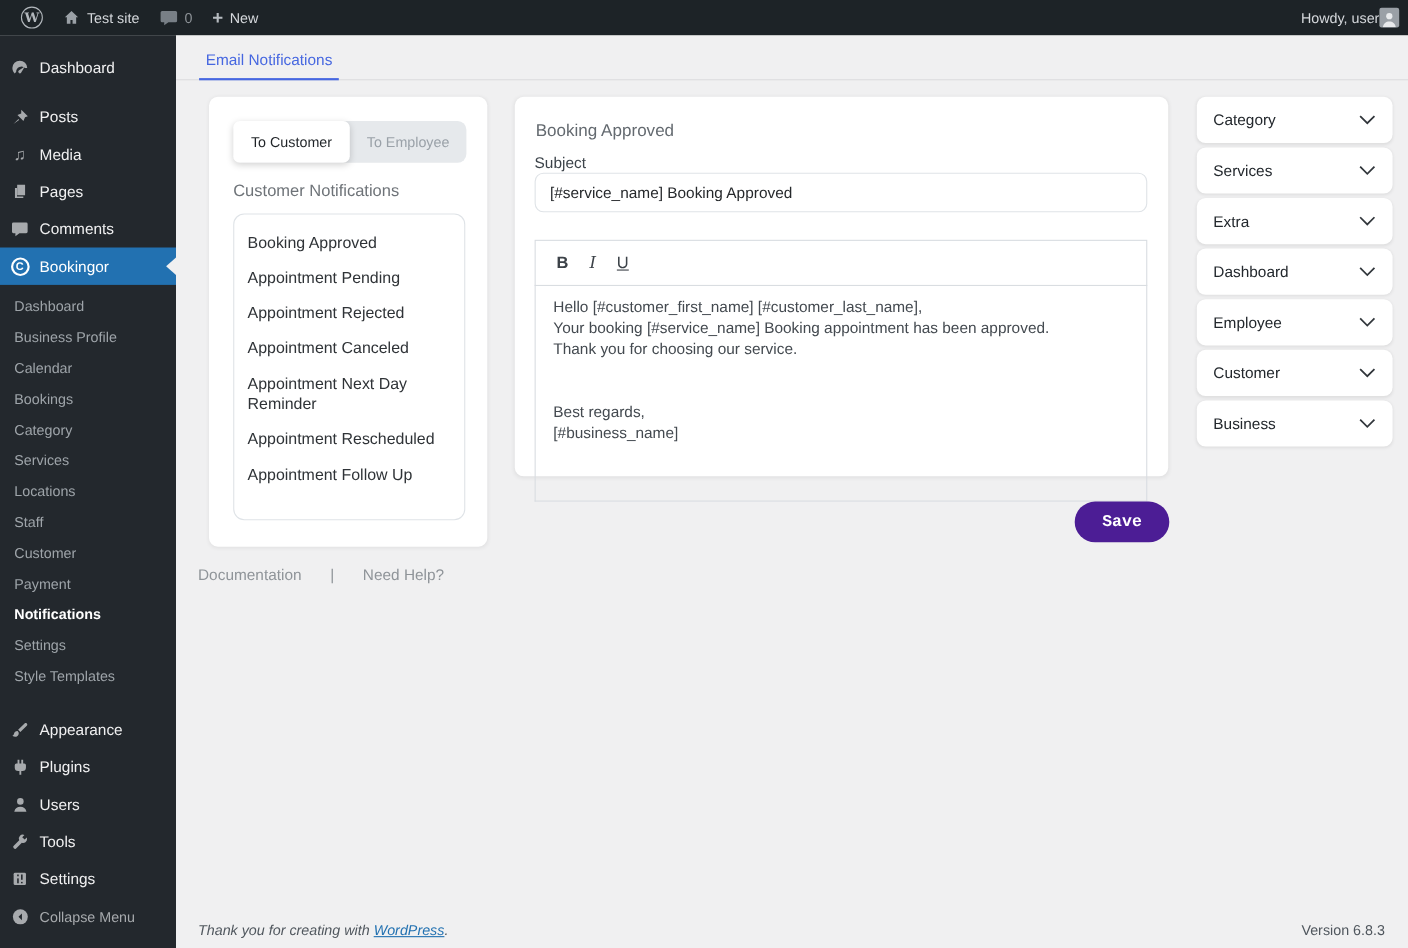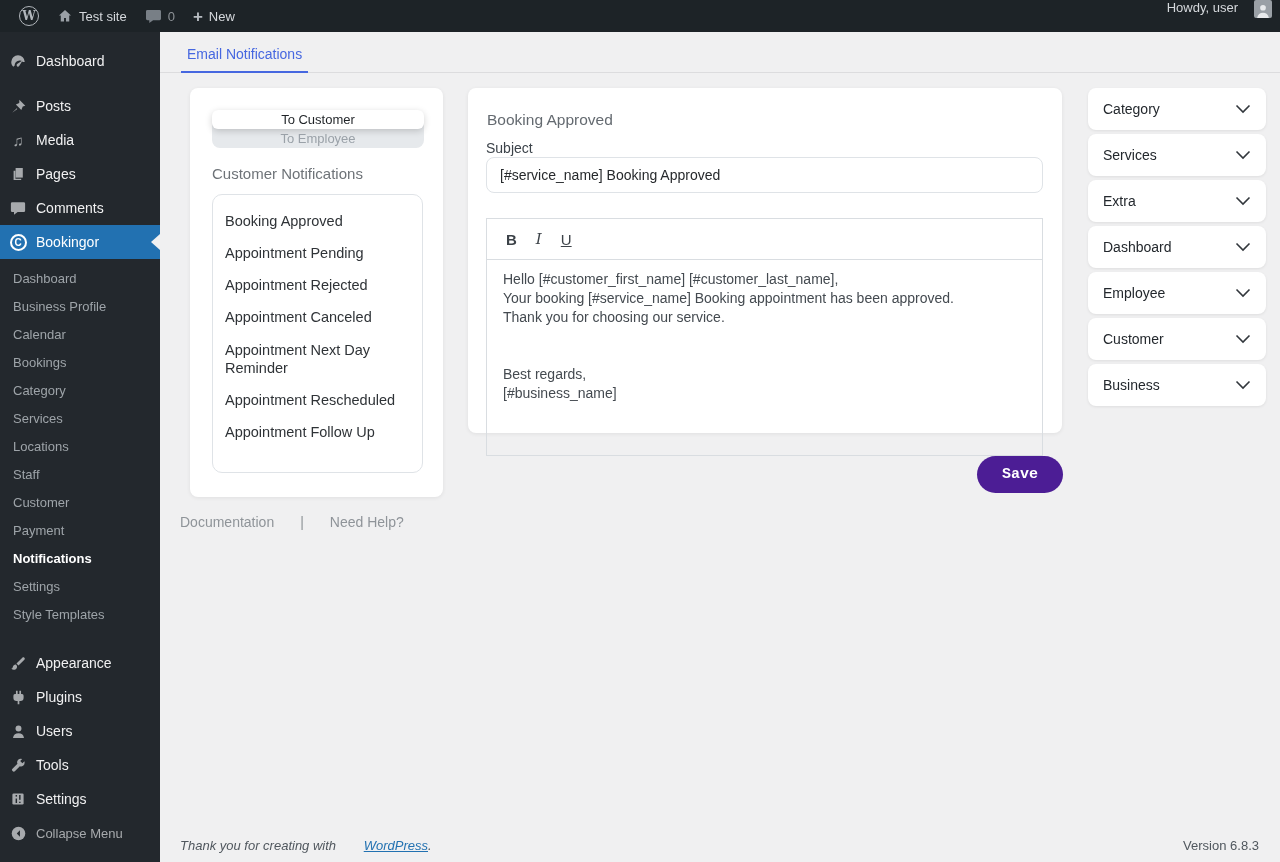--- a/index.html
+++ b/index.html
@@ -10,21 +10,21 @@
   .admin-bar { position:absolute; top:0; left:0; width:1280px; height:32px; background:#1d2327;
     display:flex; align-items:center; justify-content:space-between; color:#d5d8dc; font-size:13px; z-index:50; }
   .ab-left { display:flex; align-items:center; height:100%; padding-left:10px; }
   .ab-item { display:flex; align-items:center; gap:6px; height:100%; padding:0 9px; cursor:pointer; }
   .wp-ring { width:20px; height:20px; border:1.7px solid #b2b7bc; border-radius:50%;
     display:flex; align-items:center; justify-content:center; font-family:"DejaVu Serif", serif;
     font-size:12px; color:#b2b7bc; font-weight:bold; }
   .ab-icon { color:#9aa0a6; display:flex; align-items:center; }
   .ab-count { color:#8c9196; }
   .ab-plus { font-size:17px; font-weight:bold; color:#b6bbc0; line-height:1; }
-  .ab-right { display:flex; align-items:flex-start; gap:16px; padding-right:8px; height:100%; }
+  .ab-right { display:flex; align-items:center; gap:0; padding-right:8px; height:100%; }
   .avatar { width:18px; height:18px; background:#9aa0a6; border-radius:2px; display:flex; align-items:flex-end; justify-content:center; overflow:hidden; }
 
   
   .sidebar { position:absolute; top:32px; left:0; width:160px; height:830px; background:#23282d; z-index:40; padding-top:12px; }
   .menu-item { height:34px; display:flex; align-items:center; padding-left:8px; gap:8px;
     color:#f0f0f1; font-size:14px; cursor:pointer; position:relative; }
   .mi-icon { width:20px; height:20px; color:#a7aaad; display:flex; align-items:center; justify-content:center; flex:0 0 20px; font-size:15px; }
   .menu-item.active { background:#2271b1; color:#fff; }
   .menu-item.active .mi-icon { color:#fff; }
   .notch { position:absolute; right:0; top:50%; transform:translateY(-50%); width:0; height:0;
@@ -44,21 +44,21 @@
   .content { position:absolute; top:32px; left:160px; width:1120px; height:830px; }
   .tab-row { height:41px; border-bottom:1px solid #dcdcde; padding-left:21px; display:flex; align-items:flex-end; }
   .tab { font-size:14px; color:#4667e0; padding:0 6px 9px 6px; border-bottom:2px solid #4667e0;
     margin-bottom:-1px; cursor:pointer; }
 
   .card { position:absolute; background:#fff; border-radius:8px; box-shadow:0 1px 4px rgba(0,0,0,.07); }
 
   
   .left-card { left:30px; top:56px; width:253px; height:409px; }
   .toggle-group { position:absolute; left:22px; top:22px; width:212px; height:38px;
-    background:#e6e9ec; border-radius:8px; display:flex;flex-direction:column; }
+    background:#e6e9ec; border-radius:8px; display:flex; }
   .toggle-btn { flex:1; display:flex; align-items:center; justify-content:center;
     font-size:13px; color:#9aa1a8; cursor:pointer; border-radius:8px; }
   .toggle-btn.active { background:#fff; color:#1f2327; border-radius:6px;
     box-shadow:0 2px 7px rgba(0,0,0,.18); }
   .list-heading { position:absolute; left:22px; top:77px; font-size:15px; color:#6e7378; }
   .notif-list { position:absolute; left:22px; top:106px; width:211px; height:279px;
     border:1px solid #dfe3e7; border-radius:10px; padding:10px 0; overflow:hidden; }
   .notif-item { padding:7px 12px; font-size:14.5px; color:#2f3337; line-height:1.25; cursor:pointer; }
 
   
@@ -89,21 +89,21 @@
     justify-content:space-between; padding:0 15px; cursor:pointer; }
   .ph-label { font-size:14px; color:#23282d; }
 
   
   .docs-row { position:absolute; left:20px; top:482px; display:flex; gap:26px;
     font-size:14px; color:#8f9499; }
   .doc-link { cursor:pointer; }
   .footer { position:absolute; left:0; bottom:9px; width:100%; padding:0 21px 0 20px;
     display:flex; justify-content:space-between; font-size:13px; color:#50575e; }
   .thanks { font-style:italic; }
-  .wp-link { color:#2271b1; text-decoration:underline; cursor:pointer; font-style:italic;margin-left:24px; }
+  .wp-link { color:#2271b1; text-decoration:underline; cursor:pointer; font-style:italic; }
 </style>
 </head>
 <body>
 
 <div class="admin-bar">
   <div class="ab-left">
     <span class="ab-item">
       <span class="wp-ring">W</span>
     </span>
     <span class="ab-item">

